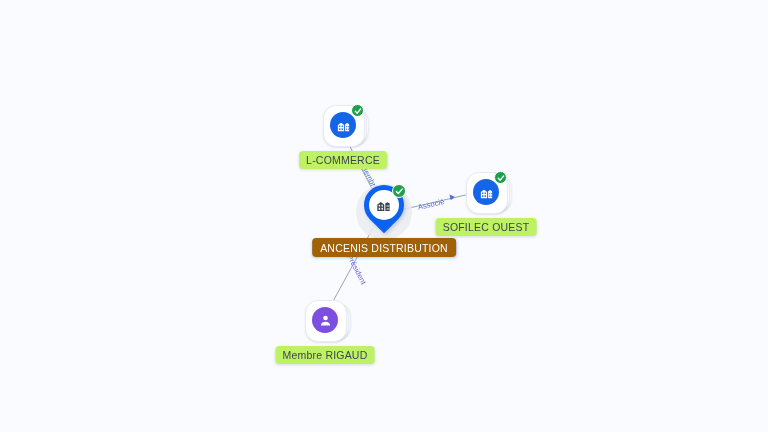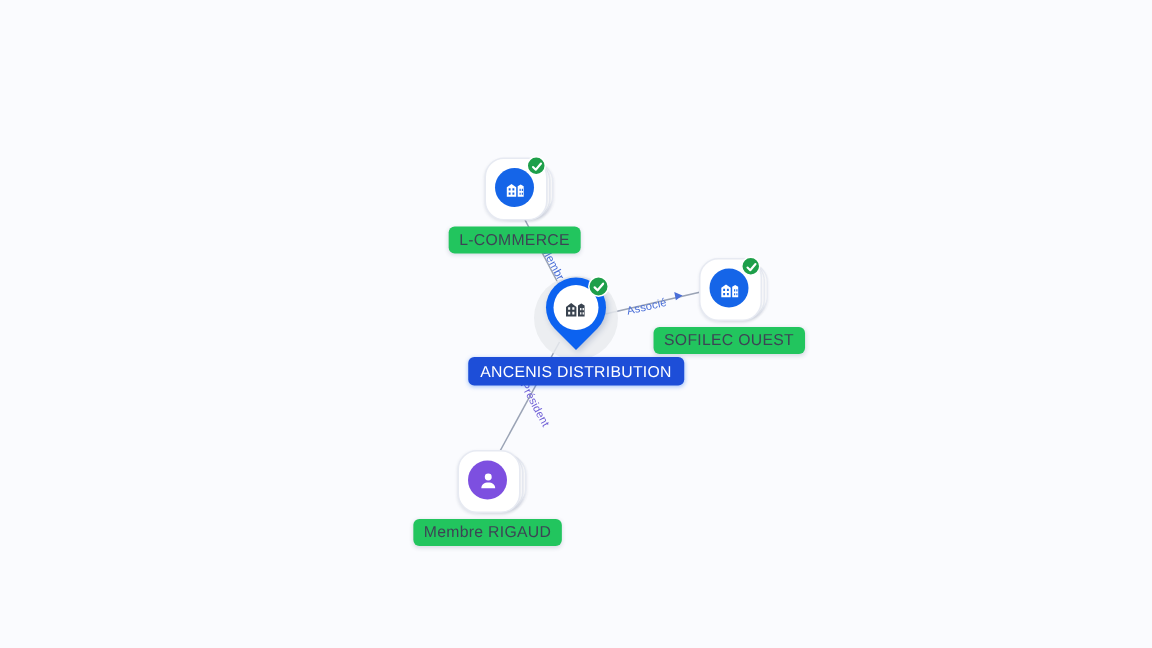--- a/index.html
+++ b/index.html
@@ -129,26 +129,26 @@
 
   
   .node-label {
     position: absolute;
     transform: translateX(-50%);
     white-space: nowrap;
     font-size: 10.5px;
     letter-spacing: .2px;
     padding: 3px 7px;
     border-radius: 4px;
-    background: #22c55e;
+    background: #bef264;
     color: #3d4455;
     box-shadow: 0 1px 3px rgba(35,50,90,0.16);
   }
   .node-label.primary {
-    background: #1d4ed8;
+    background: #a16207;
     color: #ffffff;
     font-size: 10.5px;
     padding: 3.5px 8px;
     box-shadow: 0 1px 3px rgba(12,98,240,0.35);
   }
 
   
   .edge-label {
     position: absolute;
     font-size: 7.5px;

